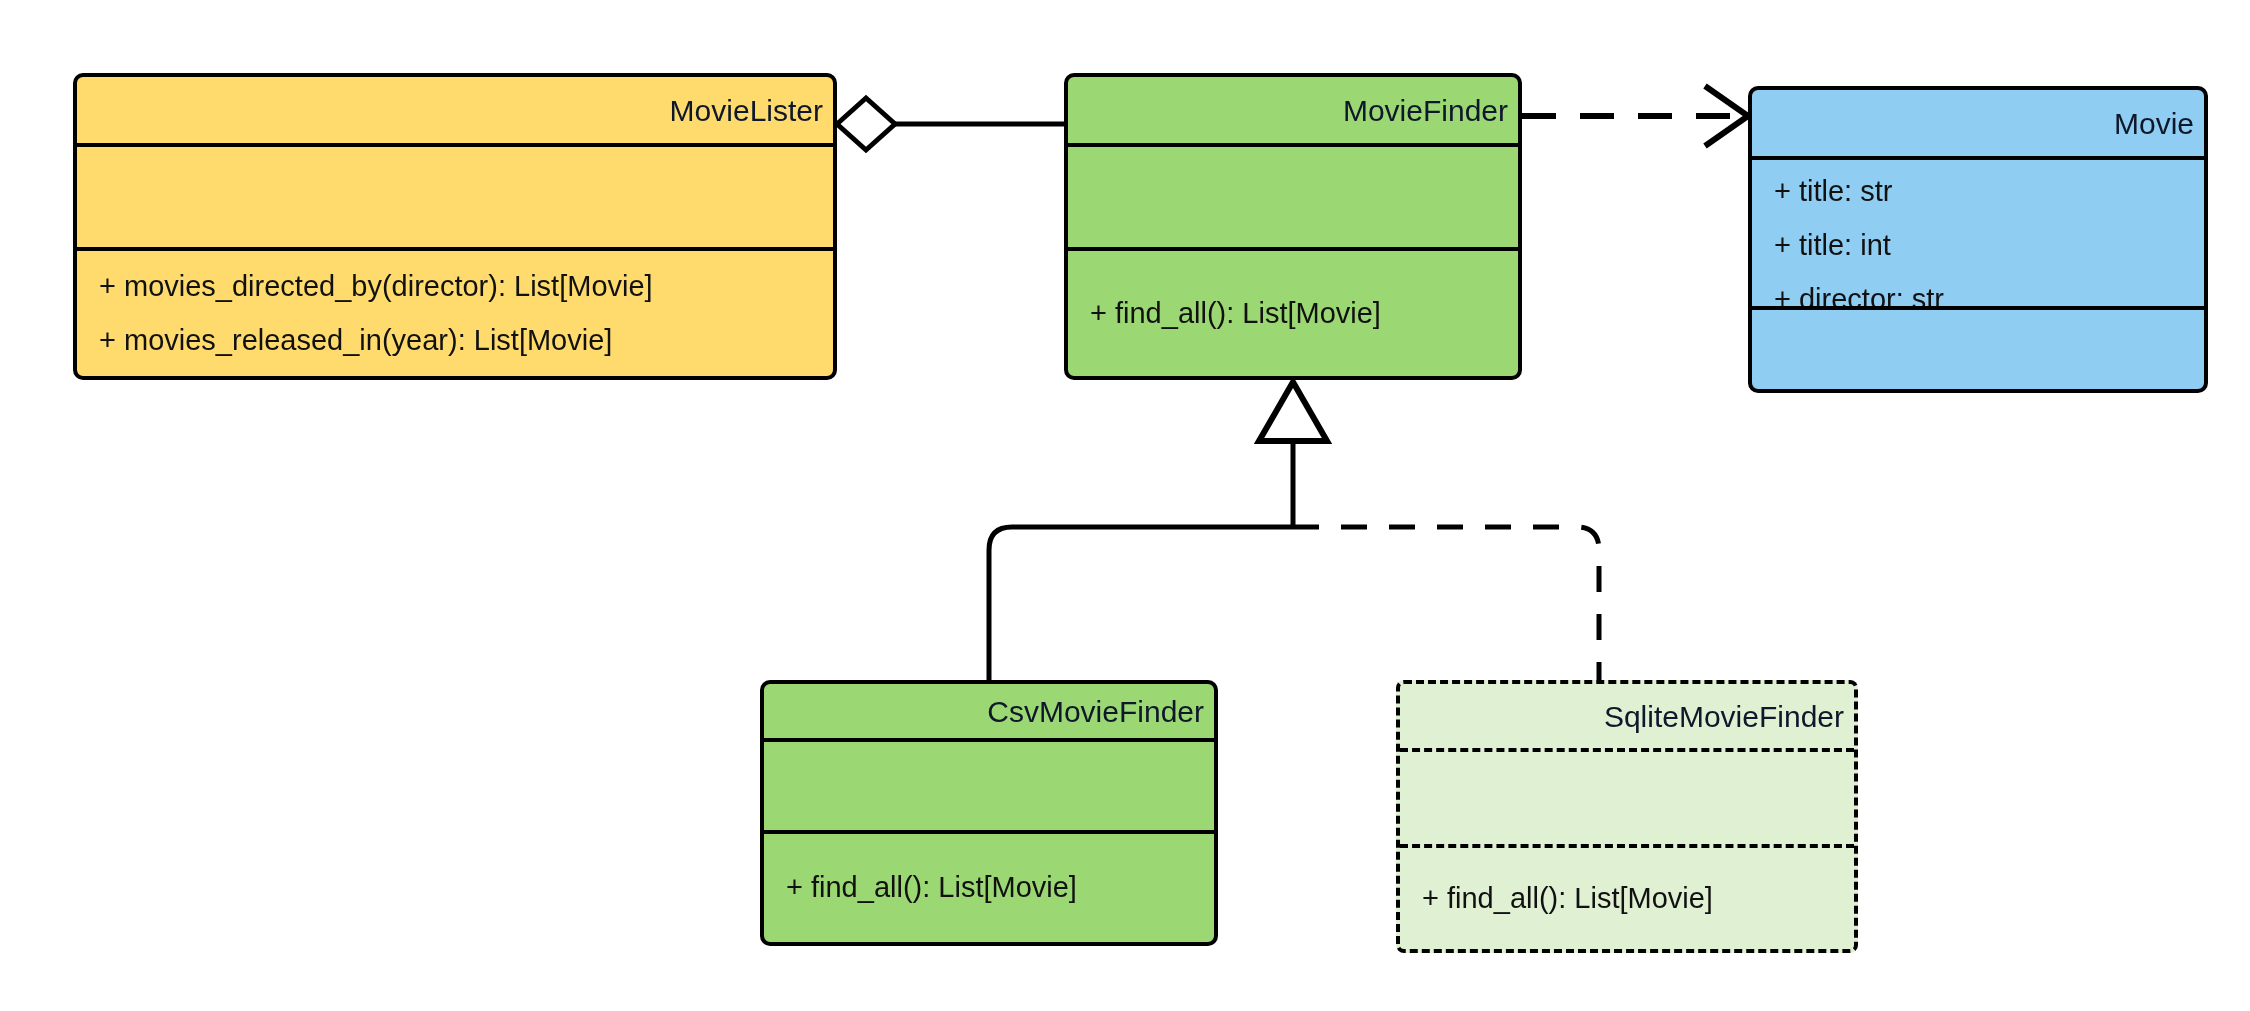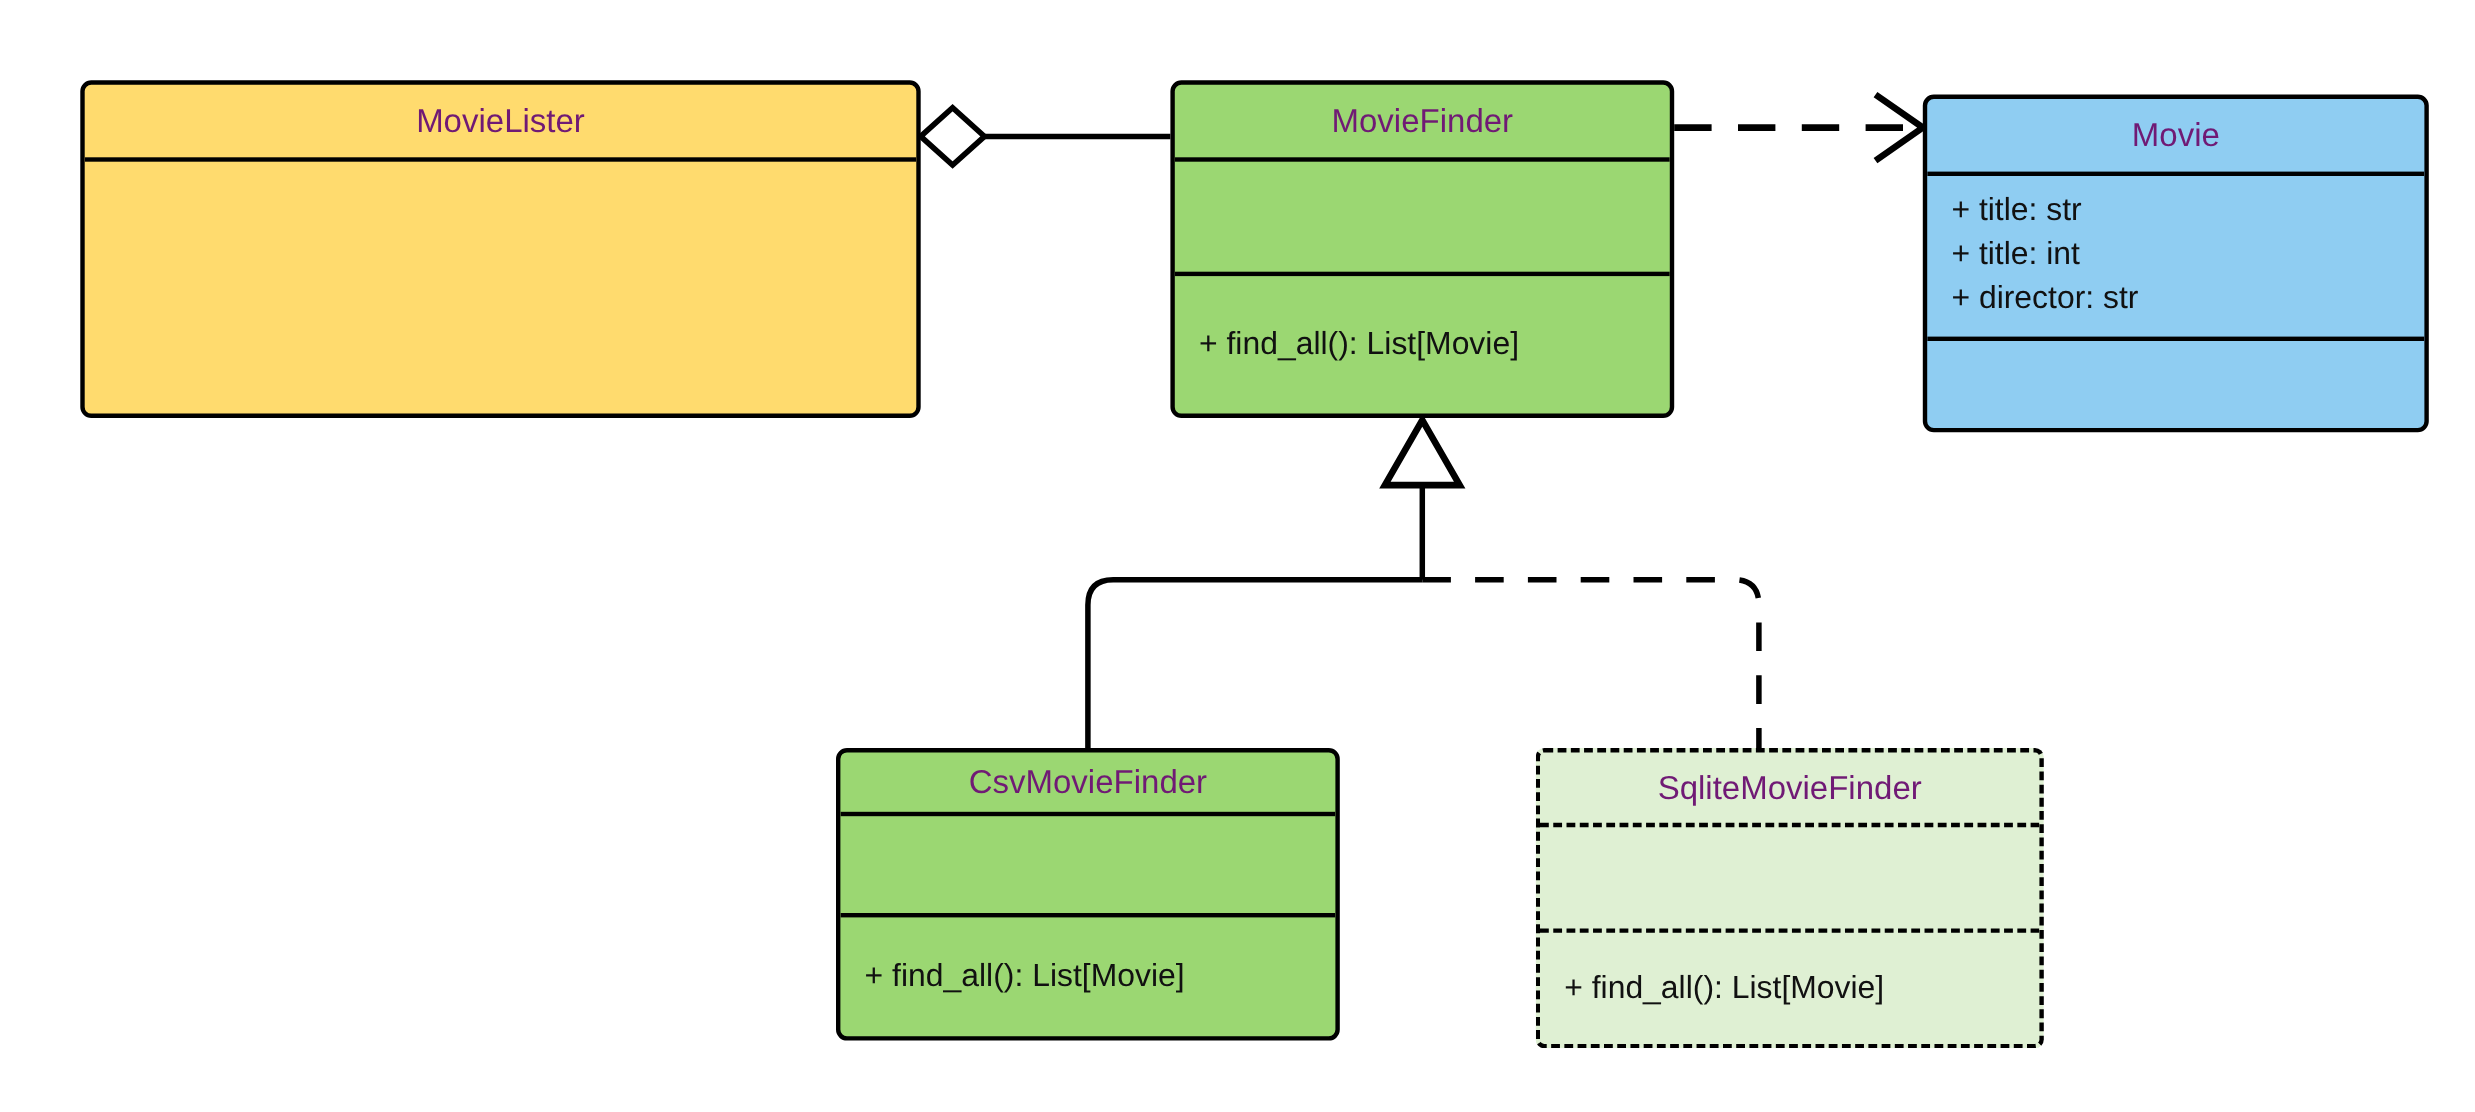--- a/index.html
+++ b/index.html
@@ -45,33 +45,33 @@
     justify-content: center;
   }
   .compartment + .compartment {
     border-top: 4px solid #000000;
   }
   .uml-class.dashed .compartment + .compartment {
     border-top-style: dashed;
   }
 
   .cls-title {
-    text-align: center;
+    text-align: right;
     font-size: 30px;
-    color: #701a75;
+    color: #0f172a;
     line-height: 1.1;
     padding: 0 10px;
   }
 
   .members {
     padding: 14px 22px;
     display: flex;
     flex-direction: column;
     justify-content: center;
-    gap: 4px;
+    gap: 18px;
   }
   .member {
     font-size: 29px;
     color: #111111;
     line-height: 1.24;
     white-space: nowrap;
   }
 
   
   .fill-yellow { background: #ffdb6e; }
@@ -110,20 +110,24 @@
     <g>
       <path d="M 1293 527 L 1576 527 Q 1599 527 1599 550 L 1599 680" fill="none" stroke="#000000" stroke-width="5" stroke-dasharray="26 22" stroke-linecap="butt" stroke-linejoin="round"></path>
     </g>
   </svg>
 
   <div class="uml-class fill-yellow" style="left:73px; top:73px; width:764px; height:307px;">
     <div class="compartment" style="height:66px;">
       <div class="cls-title">MovieLister</div>
     </div>
     <div class="compartment" style="height:104px;"></div>
+    <div class="compartment members" style="flex:1;">
+      <div class="member">+ movies_directed_by(director): List[Movie]</div>
+      <div class="member">+ movies_released_in(year): List[Movie]</div>
+    </div>
   </div>
 
   <div class="uml-class fill-green" style="left:1064px; top:73px; width:458px; height:307px;">
     <div class="compartment" style="height:66px;border-radius:16px;">
       <div class="cls-title">MovieFinder</div>
     </div>
     <div class="compartment" style="height:104px;"></div>
     <div class="compartment members" style="flex:1;">
       <div class="member">+ find_all(): List[Movie]</div>
     </div>

